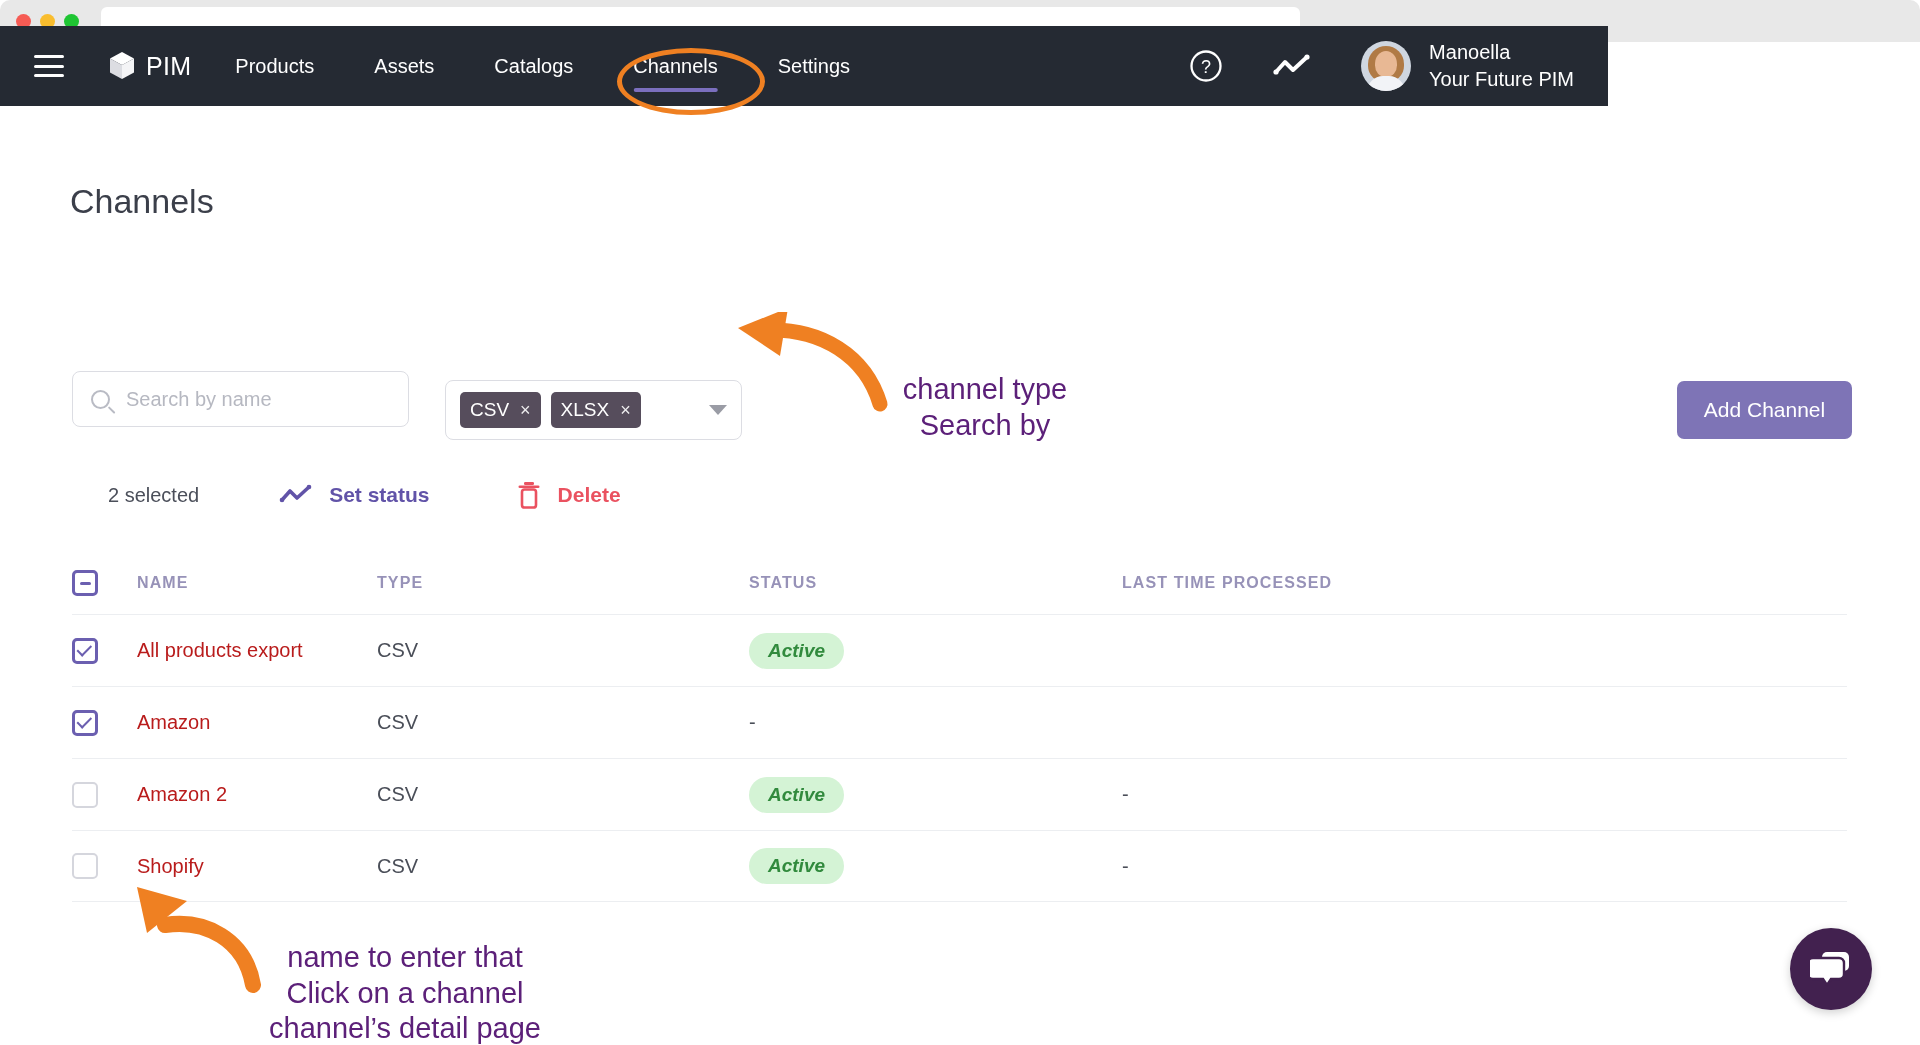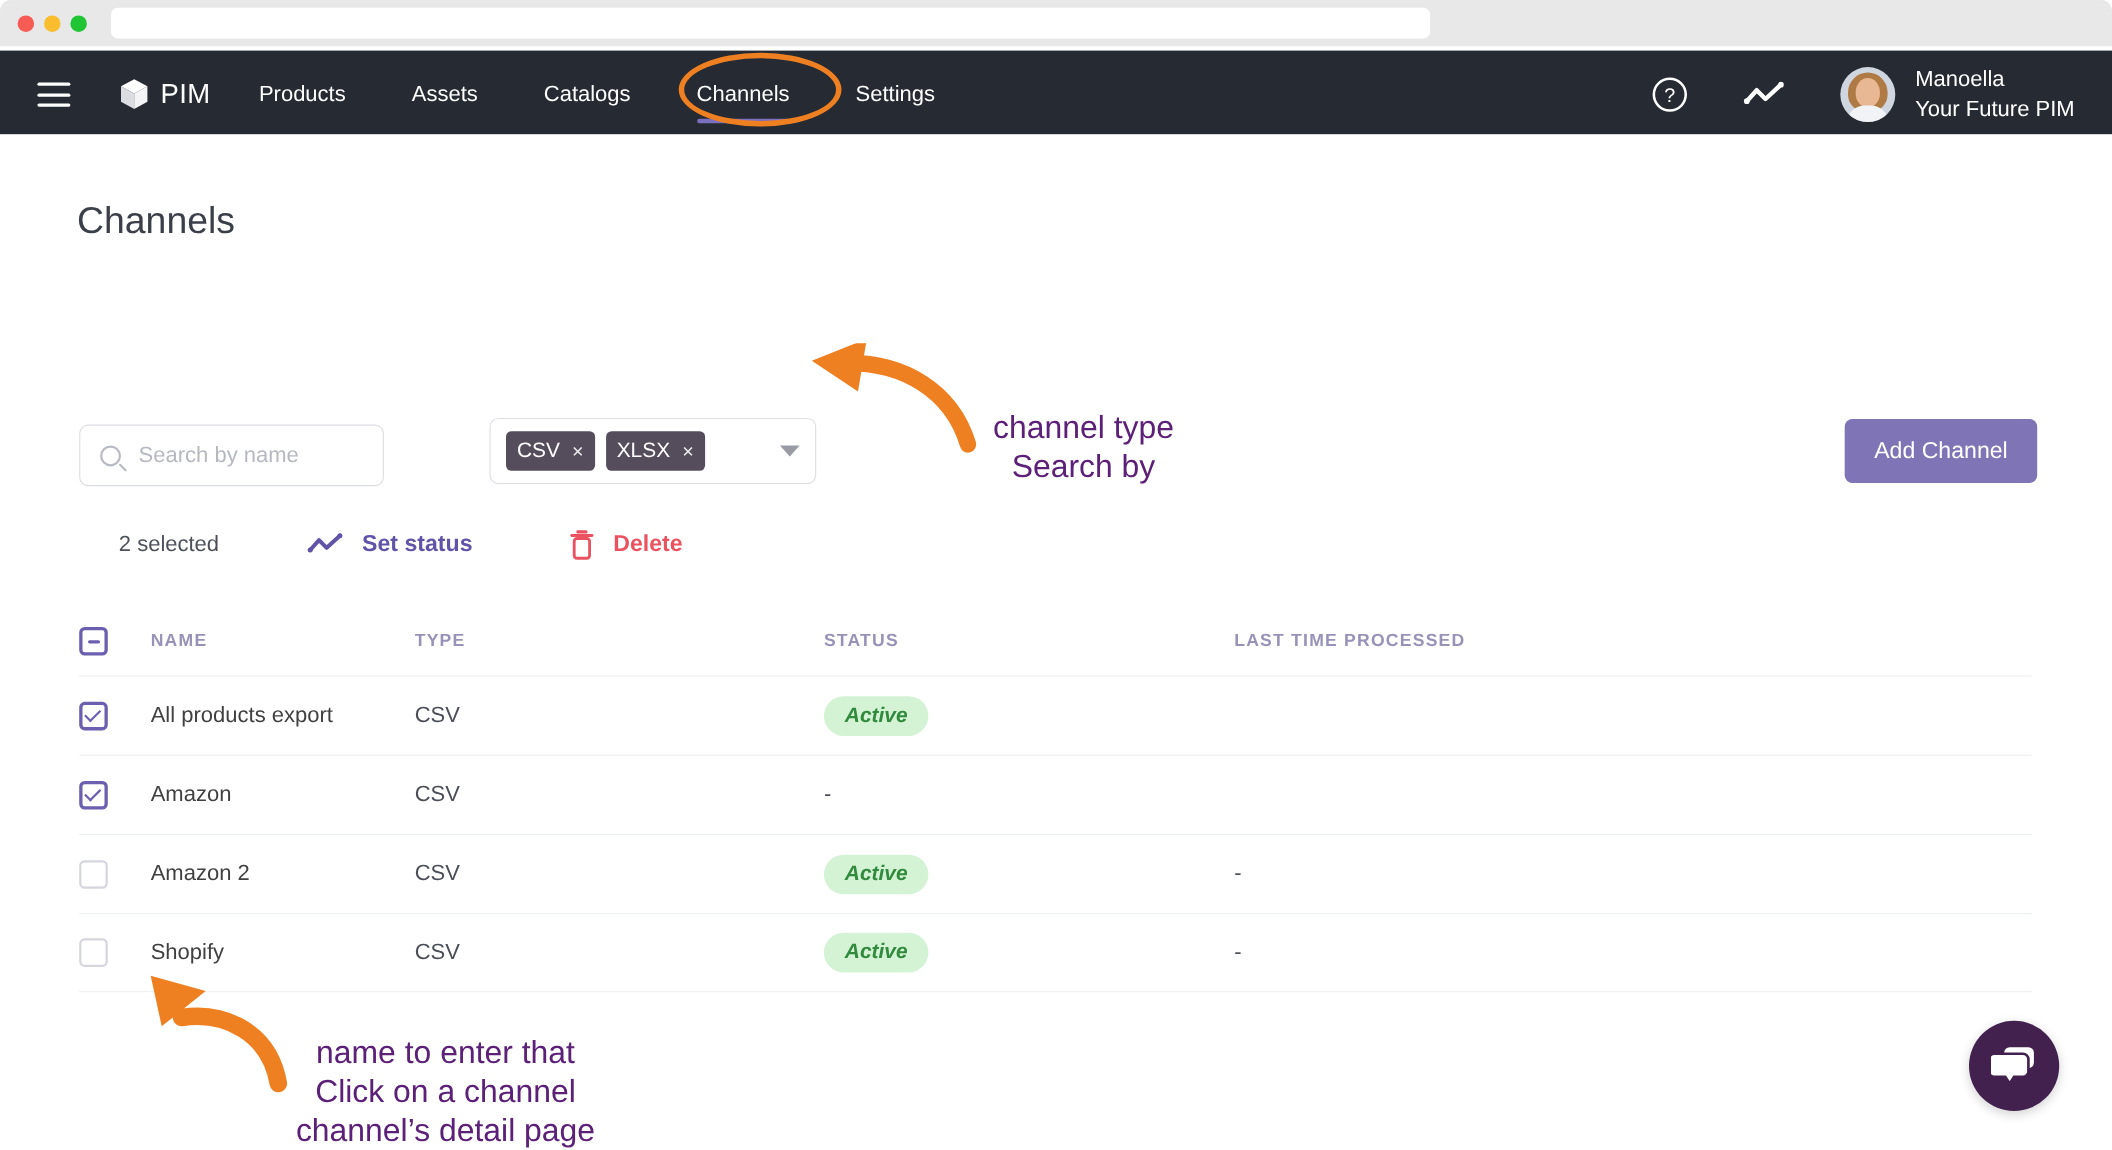--- a/index.html
+++ b/index.html
@@ -21,21 +21,21 @@
   .traffic { display:flex; gap:9px; margin-left:16px; }
   .dot { width:15px; height:15px; border-radius:50%; }
   .dot.red{background:#f65b54;} .dot.yellow{background:#f9bd2e;} .dot.green{background:#1fc533;}
   .url-bar {
     margin-left:22px; height:28px; flex:1; margin-right:620px;
     background:#fff; border-radius:6px;
   }
 
   
   .topnav {
-    position:absolute; top:46px; left:0; width:1920px; height:80px;
+    position:absolute; top:26px; left:0; width:1608px; height:80px;
     background:#252a33; display:flex; align-items:center;
   }
   .hamburger { margin-left:34px; width:30px; height:22px; display:flex; flex-direction:column; justify-content:space-between; cursor:pointer; }
   .hamburger span { display:block; height:3px; background:#fff; border-radius:2px; }
   .brand { display:flex; align-items:center; gap:11px; margin-left:45px; }
   .brand .cube { width:26px; height:30px; }
   .brand .label { color:#fff; font-size:25px; letter-spacing:.3px; }
   .navitems { display:flex; align-items:center; margin-left:44px; }
   .navitem {
     position:relative; color:#ffffff; font-size:20px; padding:0 0;
@@ -60,21 +60,21 @@
   .avatar .body { position:absolute; left:6px; bottom:-2px; width:38px; height:17px; background:#f2f3f7; border-radius:16px 16px 0 0; }
   .userinfo { color:#fff; line-height:1.35; }
   .userinfo .n1 { font-size:20px; }
   .userinfo .n2 { font-size:20px; }
 
   
   .page { position:absolute; top:122px; left:0; width:1920px; height:923px; background:#fff; }
   .page-title { position:absolute; left:70px; top:60px; font-size:34px; color:#3b3f4a; }
 
   .search-box {
-    position:absolute; left:72px; top:264px; width:277px; height:56px;
+    position:absolute; left:72px; top:249px; width:337px; height:56px;
     border:1.5px solid #dcdde3; border-radius:8px; display:flex; align-items:center; padding-left:18px;
   }
   .search-box .mag { width:19px; height:19px; border:2.4px solid #b9bbc4; border-radius:50%; position:relative; flex:none; }
   .search-box .mag::after { content:""; position:absolute; right:-8px; bottom:-5px; width:9px; height:2.4px; background:#b9bbc4; transform:rotate(45deg); border-radius:2px;}
   .search-box .ph { margin-left:16px; font-size:20px; color:#b6b8c1; }
 
   .filter-box {
     position:absolute; left:445px; top:258px; width:297px; height:60px;
     border:1.5px solid #dcdde3; border-radius:8px; display:flex; align-items:center; padding:0 14px;
   }
@@ -110,21 +110,21 @@
   .col-status{ width:373px; flex:none; }
   .col-time  { flex:1; }
 
   .cbx { width:26px; height:26px; border-radius:5px; border:3px solid #6b5fb0; display:flex; align-items:center; justify-content:center; cursor:pointer; background:#fff;}
   .cbx.unchecked { border:2.5px solid #d5d6dd; }
   .cbx .dash { width:11px; height:3px; background:#6b5fb0; border-radius:2px; }
   .cbx .tick { width:14px; height:8px; border-left:2.8px solid #6b5fb0; border-bottom:2.8px solid #6b5fb0; transform:rotate(-45deg) translate(1px,-2px); }
 
   .trow { display:flex; align-items:center; height:72px; border-top:1.5px solid #eceef1; }
   .trow:last-child { border-bottom:1.5px solid #eceef1; }
-  .cell-name { font-size:20px; color:#404040; cursor:pointer; }
+  .cell-name { font-size:20px; color:#b91c1c; cursor:pointer; }
   .cell-type { font-size:20px; color:#4a4e58; }
   .cell-time { font-size:20px; color:#4a4e58; }
   .badge { display:inline-flex; align-items:center; justify-content:center; height:36px; padding:0 19px; border-radius:18px; font-size:19px; font-weight:bold; }
   .badge.active { background:#d4f3d5; color:#318a3d;font-style:italic; }
   .badge.inactive { background:#faf0c8; color:#8e7414; }
 
   
   .anno { position:absolute; color:#5c2079; font-size:29px; line-height:1.23; text-align:center; pointer-events:none; }
   .anno-top { left:870px; top:250px; width:230px; }
   .anno-bottom { left:240px; top:818px; width:330px; }

